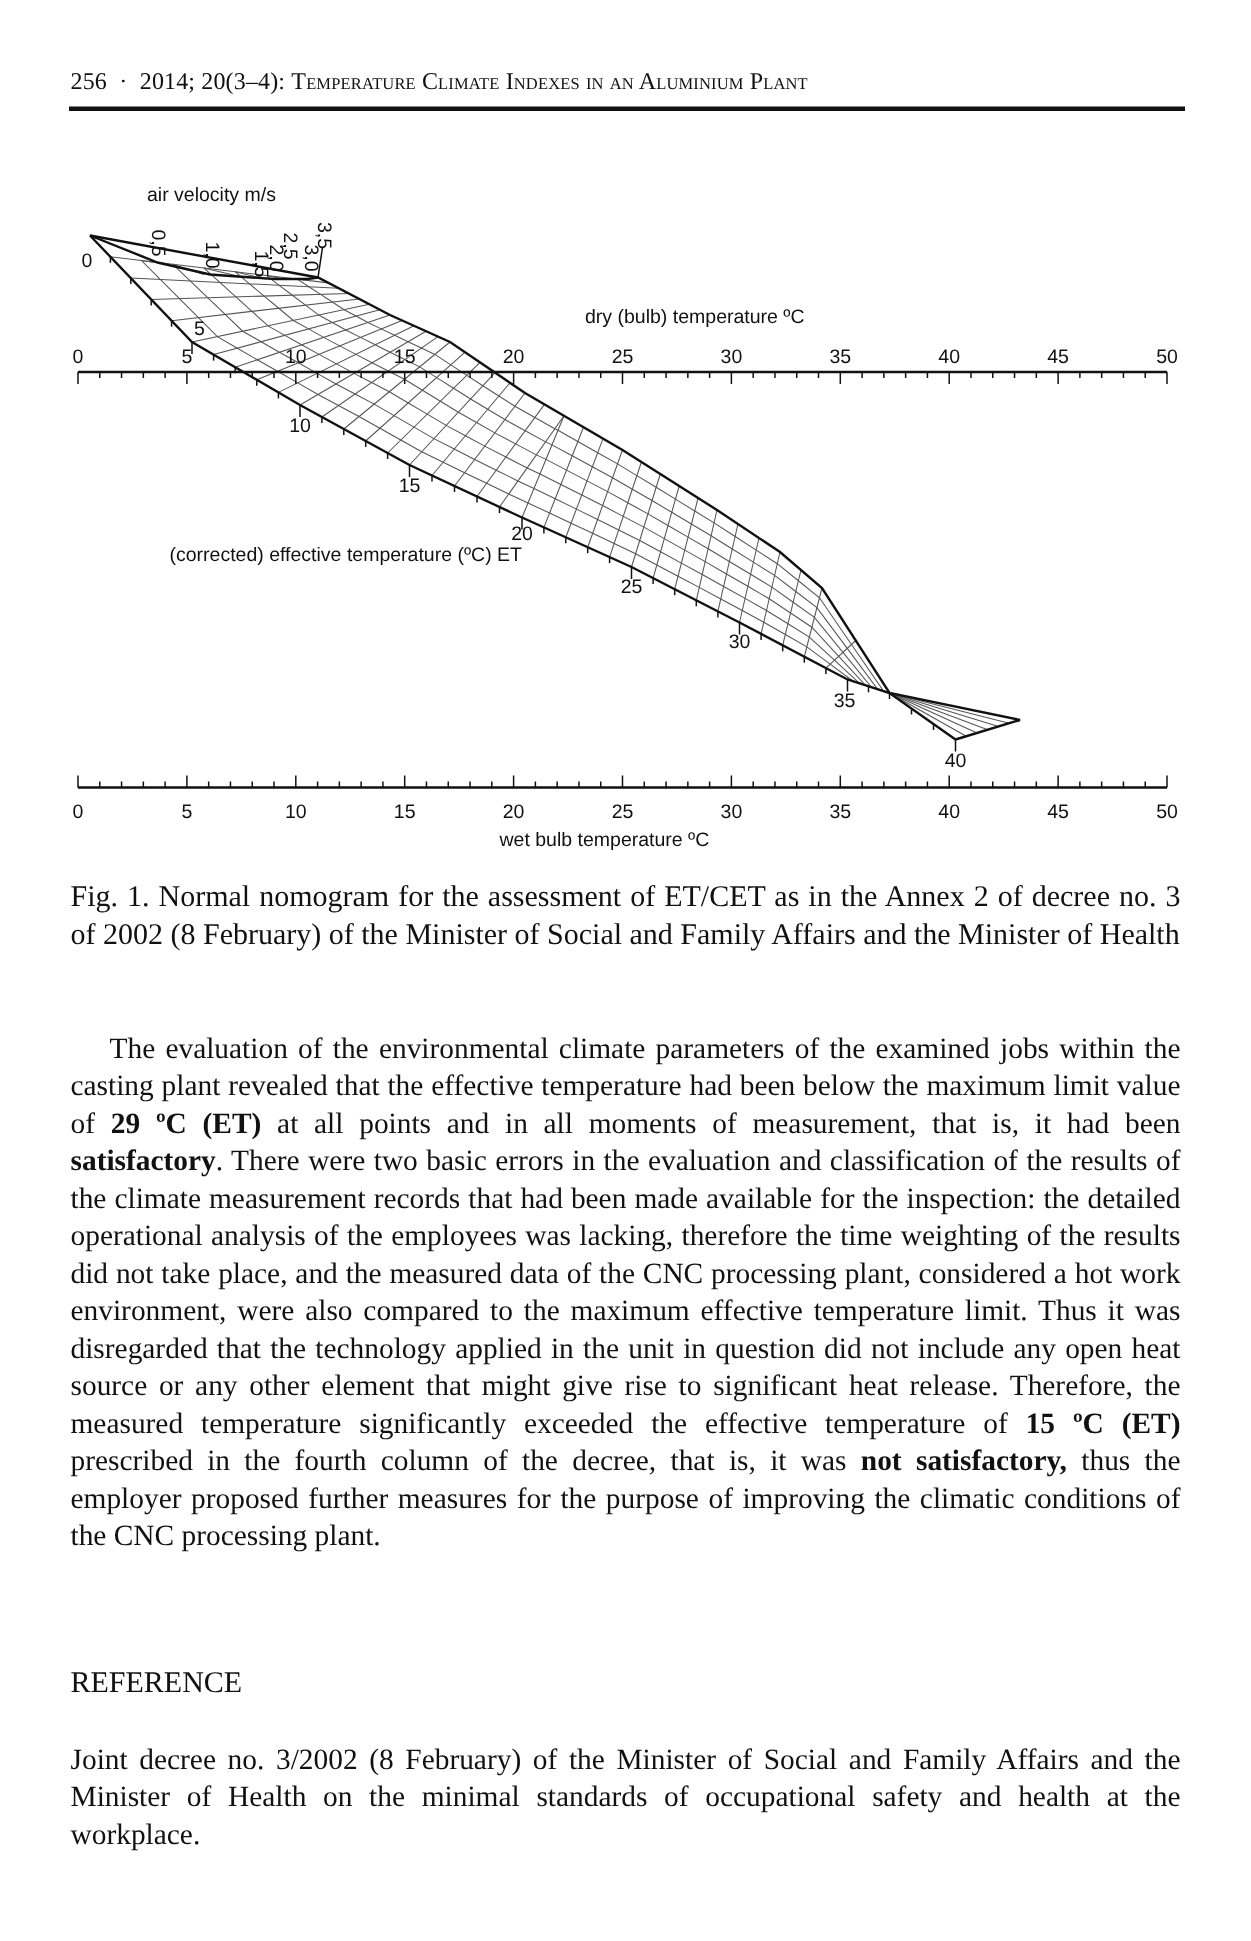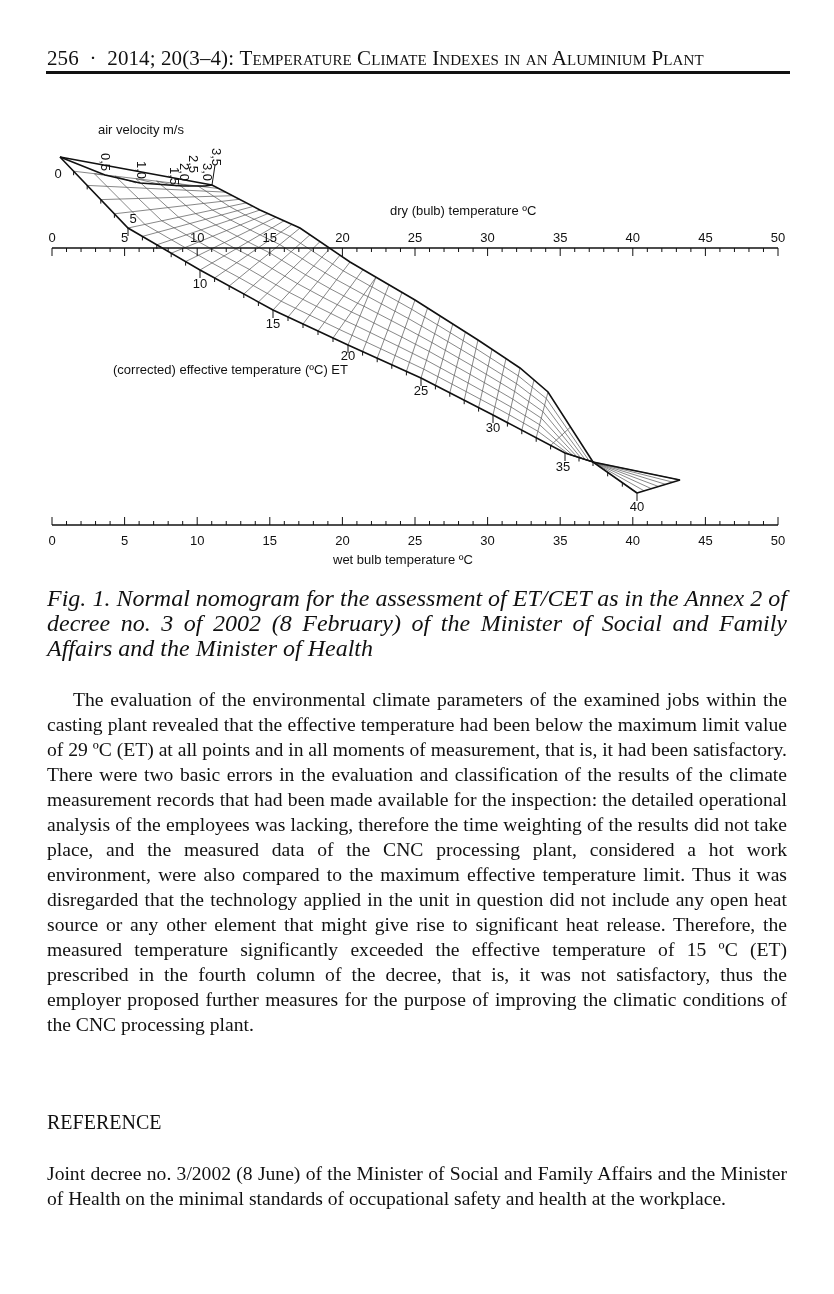--- a/index.html
+++ b/index.html
@@ -1,27 +1,27 @@
 <!DOCTYPE html>
 <html><head>
 <meta charset="utf-8">
 <style>
   html, body { margin: 0; padding: 0; background: #ffffff; }
   body { width: 834px; height: 1294px; position: relative; overflow: hidden;
          font-family: "Liberation Serif", "DejaVu Serif", serif; color: #111; }
-  .running-head { position: absolute; left: 47px; top: 46px; font-size: 21px; letter-spacing: 0.1px; }
+  .running-head { position: absolute; left: 47px; top: 46px; font-size: 16px; letter-spacing: 0.1px; }
   .running-head .sc { font-variant: small-caps; }
   .head-rule { position: absolute; left: 46px; top: 71px; width: 744px; height: 3px; background: #111; }
   #nomogram { position: absolute; left: 0; top: 100px; width: 834px; height: 480px; }
   #nomogram text { font-family: "Liberation Sans", "DejaVu Sans", sans-serif; fill: #111; }
-  .caption { position: absolute; left: 47px; top: 586px; width: 740px; font-style: italic;
-             font-size: 24px; line-height: 25px; text-align: justify; }
+  .caption { position: absolute; left: 47px; top: 586px; width: 740px; 
+             font-size: 20px; line-height: 25px; text-align: justify; }
   .body-text { position: absolute; left: 47px; top: 687px; width: 740px; font-size: 19.6px;
                line-height: 25px; text-align: justify; text-indent: 26px; hyphens: manual; }
-  .body-text b { font-weight: normal; }
+  .body-text b { font-weight: bold; }
   .ref-heading { position: absolute; left: 47px; top: 1111px; font-size: 20px; font-weight: normal; }
   .ref-text { position: absolute; left: 47px; top: 1161px; width: 740px; font-size: 19.6px;
               line-height: 25px; text-align: justify; }
 </style>
 </head>
 <body>
 
 <div class="running-head">
   <span>256</span>
   &nbsp;<span>·</span>&nbsp;
@@ -276,13 +276,13 @@
   <text x="390" y="215" font-size="13">dry (bulb) temperature  ºC</text>
   <text x="113" y="374" font-size="13">(corrected) effective temperature  (ºC) ET</text>
   <text x="333" y="564" font-size="13">wet bulb temperature  ºC</text>
 </svg>
 
 <div class="caption">Fig. 1. Normal nomogram for the assessment of ET/CET as in the Annex 2 of decree no. 3 of 2002 (8 February) of the Minister of Social and Family Affairs and the Minister of Health</div>
 
 <div class="body-text" id="body-paragraph"><span>The evaluation of the environmental climate parameters of the examined jobs within the casting plant revealed that the effective temperature had been below the maximum limit value of </span><b>29 ºC (ET)</b><span> at all points and in all moments of measurement, that is, it had been </span><b>satisfactory</b><span>. There were two basic errors in the evaluation and classification of the results of the climate measurement records that had been made available for the inspection: the detailed operational analysis of the employees was lacking, therefore the time weighting of the results did not take place, and the measured data of the CNC processing plant, considered a hot work environment, were also compared to the maximum effective temperature limit. Thus it was disregarded that the technology applied in the unit in question did not include any open heat source or any other element that might give rise to significant heat release. Therefore, the measured temperature significantly exceeded the effective temperature of </span><b>15 ºC (ET)</b><span> prescribed in the fourth column of the decree, that is, it was </span><b>not satisfactory,</b><span> thus the employer proposed further measures for the purpose of improving the climatic conditions of the CNC processing plant.</span></div>
 
 <div class="ref-heading">REFERENCE</div>
-<div class="ref-text">Joint decree no. 3/2002 (8 June) of the Minister of Social and Family Affairs and the Minister of Health on the minimal standards of occupational safety and health at the workplace.</div>
+<div class="ref-text">Joint decree no. 3/2002 (8 February) of the Minister of Social and Family Affairs and the Minister of Health on the minimal standards of occupational safety and health at the workplace.</div>
 
 </body></html>

